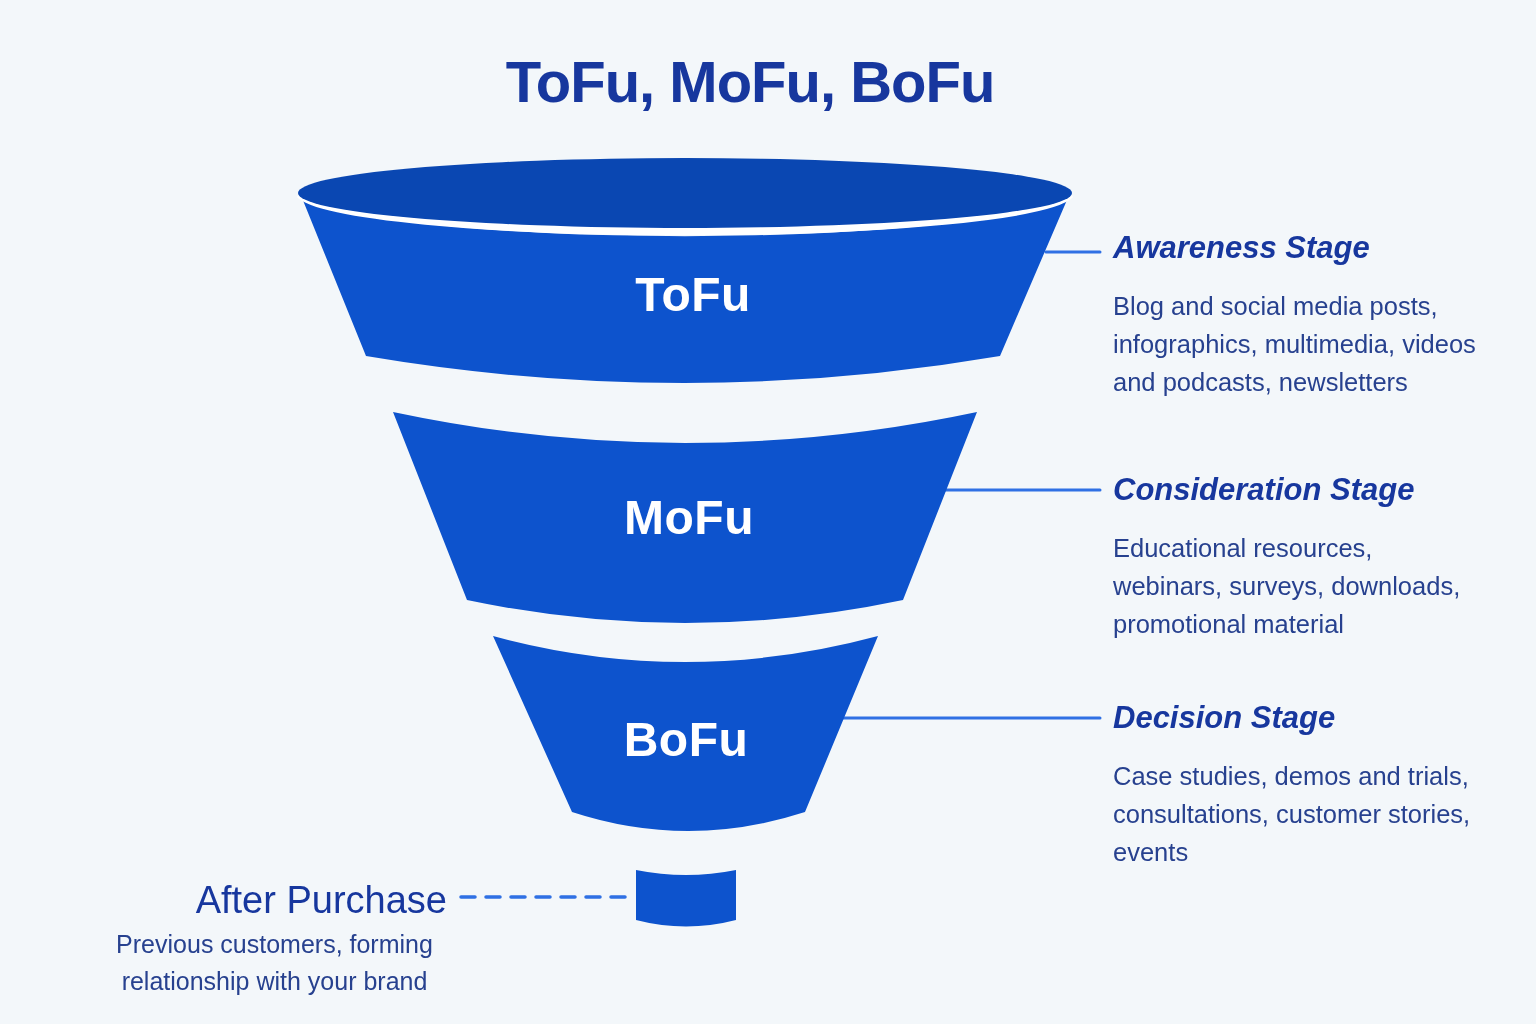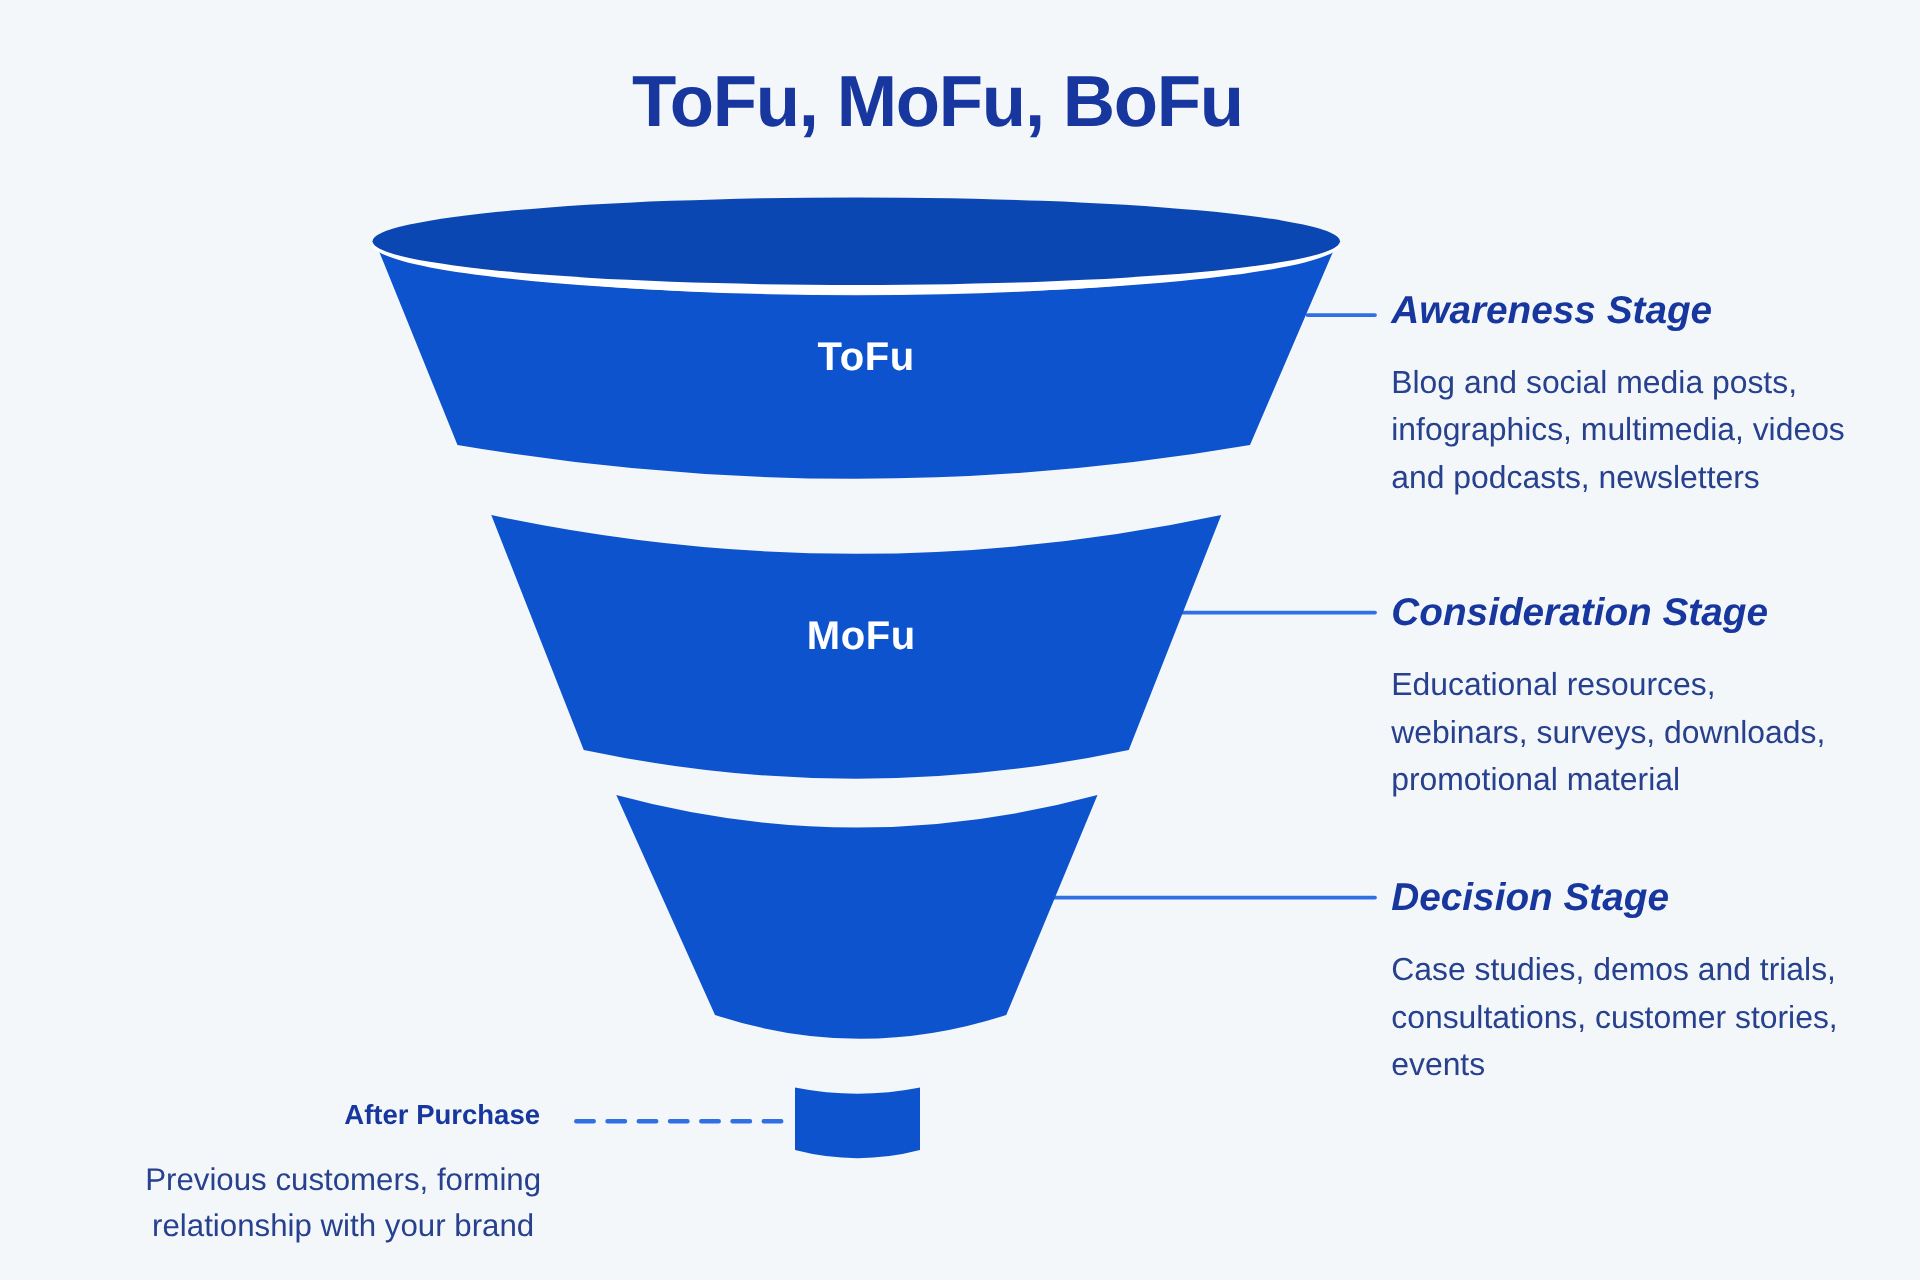--- a/index.html
+++ b/index.html
@@ -20,36 +20,36 @@
   .seg{fill:var(--funnel-body);}
   .rim{fill:var(--funnel-rim);}
   .rim-band{fill:none;stroke:#ffffff;stroke-width:9;}
   .conn{stroke:var(--connector);stroke-width:3;stroke-linecap:round;fill:none;}
   .conn-dashed{stroke:var(--connector);stroke-width:3.5;stroke-linecap:round;fill:none;
                stroke-dasharray:14 11;}
 
   .title{position:absolute;left:400px;top:48px;width:700px;text-align:center;
          font-size:58px;font-weight:bold;letter-spacing:-1px;color:var(--heading);}
 
-  .funnel-label{position:absolute;width:220px;text-align:center;font-size:32px;
+  .funnel-label{position:absolute;width:220px;text-align:center;font-size:48px;
                 font-weight:bold;color:var(--label-text);letter-spacing:0.5px;}
   .funnel-label.tofu{left:583px;top:267px;}
   .funnel-label.mofu{left:579px;top:490px;}
   .funnel-label.bofu{left:576px;top:712px;}
 
   .stage{position:absolute;left:1113px;width:420px;}
   .stage.awareness{top:230px;}
   .stage.consideration{top:472px;}
   .stage.decision{top:700px;}
   .stage h2{font-size:31px;line-height:36px;font-weight:bold;color:var(--heading);font-style:italic;}
   .stage p{margin-top:21px;font-size:25.5px;line-height:38px;color:var(--body-text);
            white-space:pre-line;}
 
-  .after-heading{position:absolute;left:130px;top:879px;width:302px;text-align:right;
-                 font-size:22px;font-weight:bold;color:var(--heading);white-space:nowrap;}
+  .after-heading{position:absolute;left:145px;top:879px;width:302px;text-align:right;
+                 font-size:38px;font-weight:normal;color:var(--heading);white-space:nowrap;}
   .after-body{position:absolute;left:92px;top:926px;width:365px;text-align:center;
               font-size:25px;line-height:37px;color:var(--body-text);white-space:pre-line;}
 </style>
 </head>
 <body>
 
 <div class="canvas">
 
   <svg class="funnel" viewBox="0 0 1536 1024">
 
@@ -68,20 +68,21 @@
 
     <path class="seg" d="M 493 636 Q 685 688 878 636 L 805 812 Q 688 850 572 812 Z"></path>
 
     <path class="seg" d="M 636 870 Q 686 880 736 870 L 736 920 Q 686 933 636 920 Z"></path>
   </svg>
 
   <h1 class="title">ToFu, MoFu, BoFu</h1>
 
   <div class="funnel-label tofu">ToFu</div>
   <div class="funnel-label mofu">MoFu</div>
+  <div class="funnel-label bofu">BoFu</div>
 
   <section class="stage awareness">
     <h2>Awareness Stage</h2>
     <p>Blog and social media posts,
 infographics, multimedia, videos
 and podcasts, newsletters</p>
   </section>
 
   <section class="stage consideration">
     <h2>Consideration Stage</h2>

